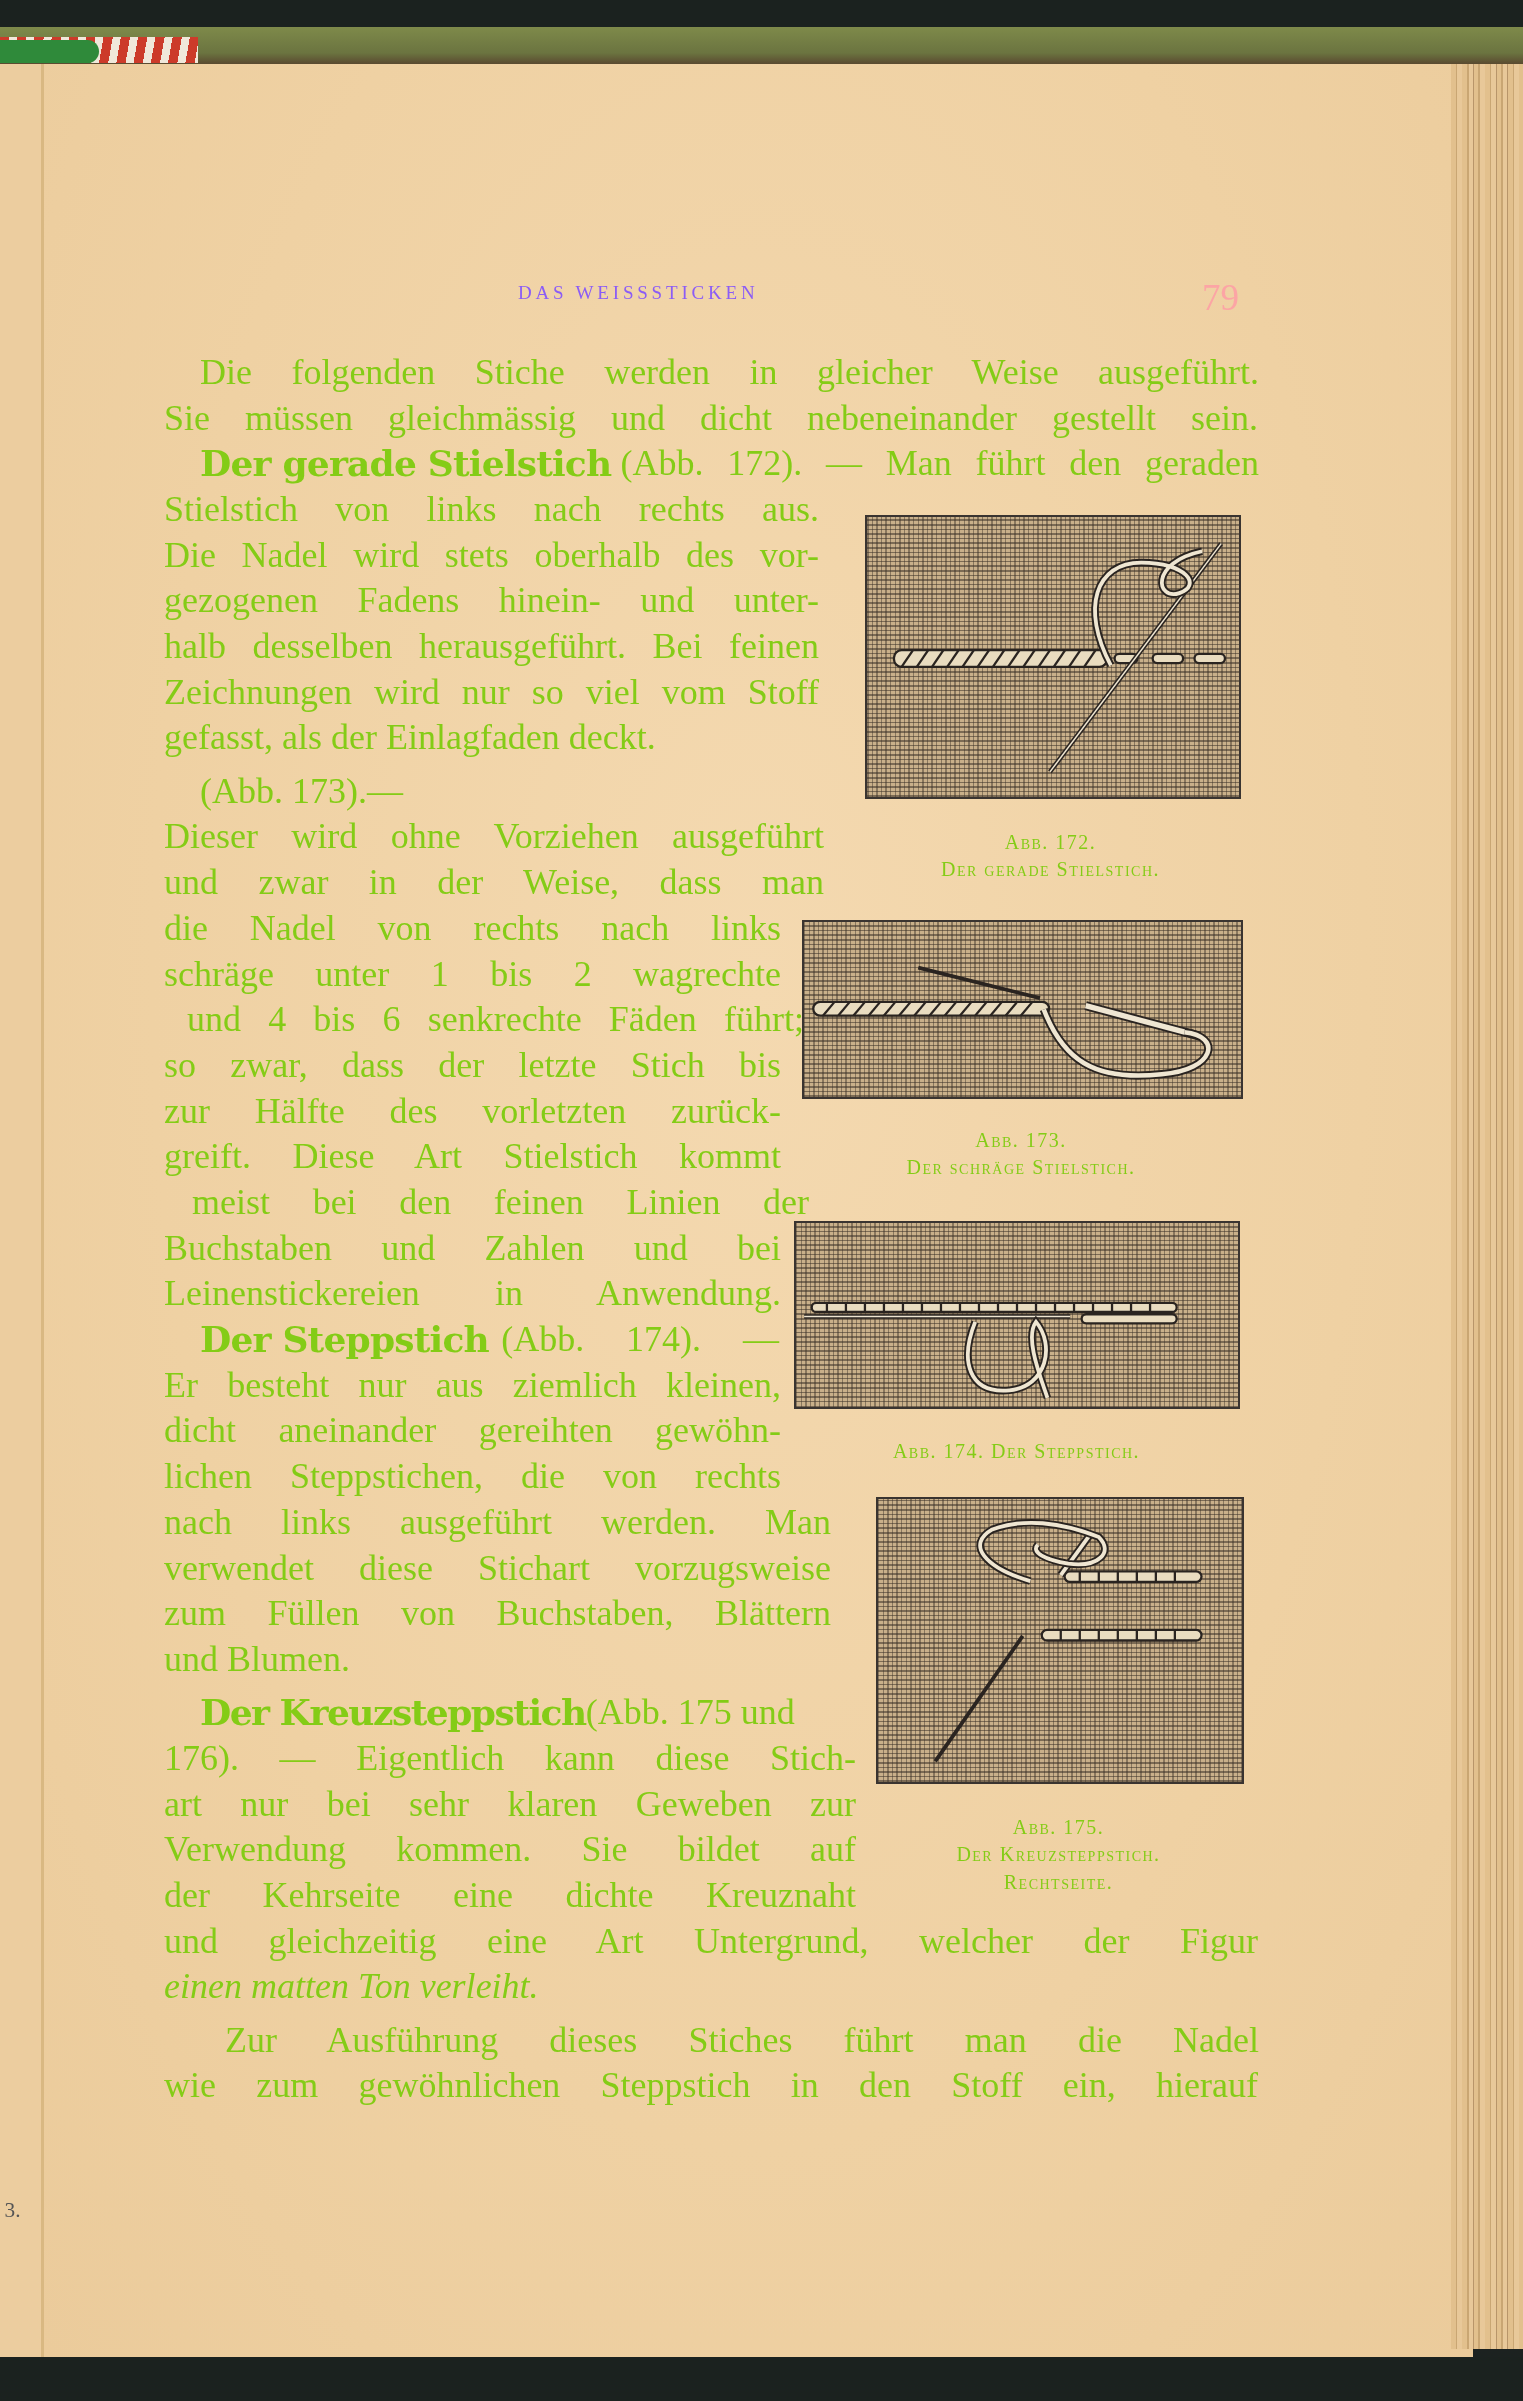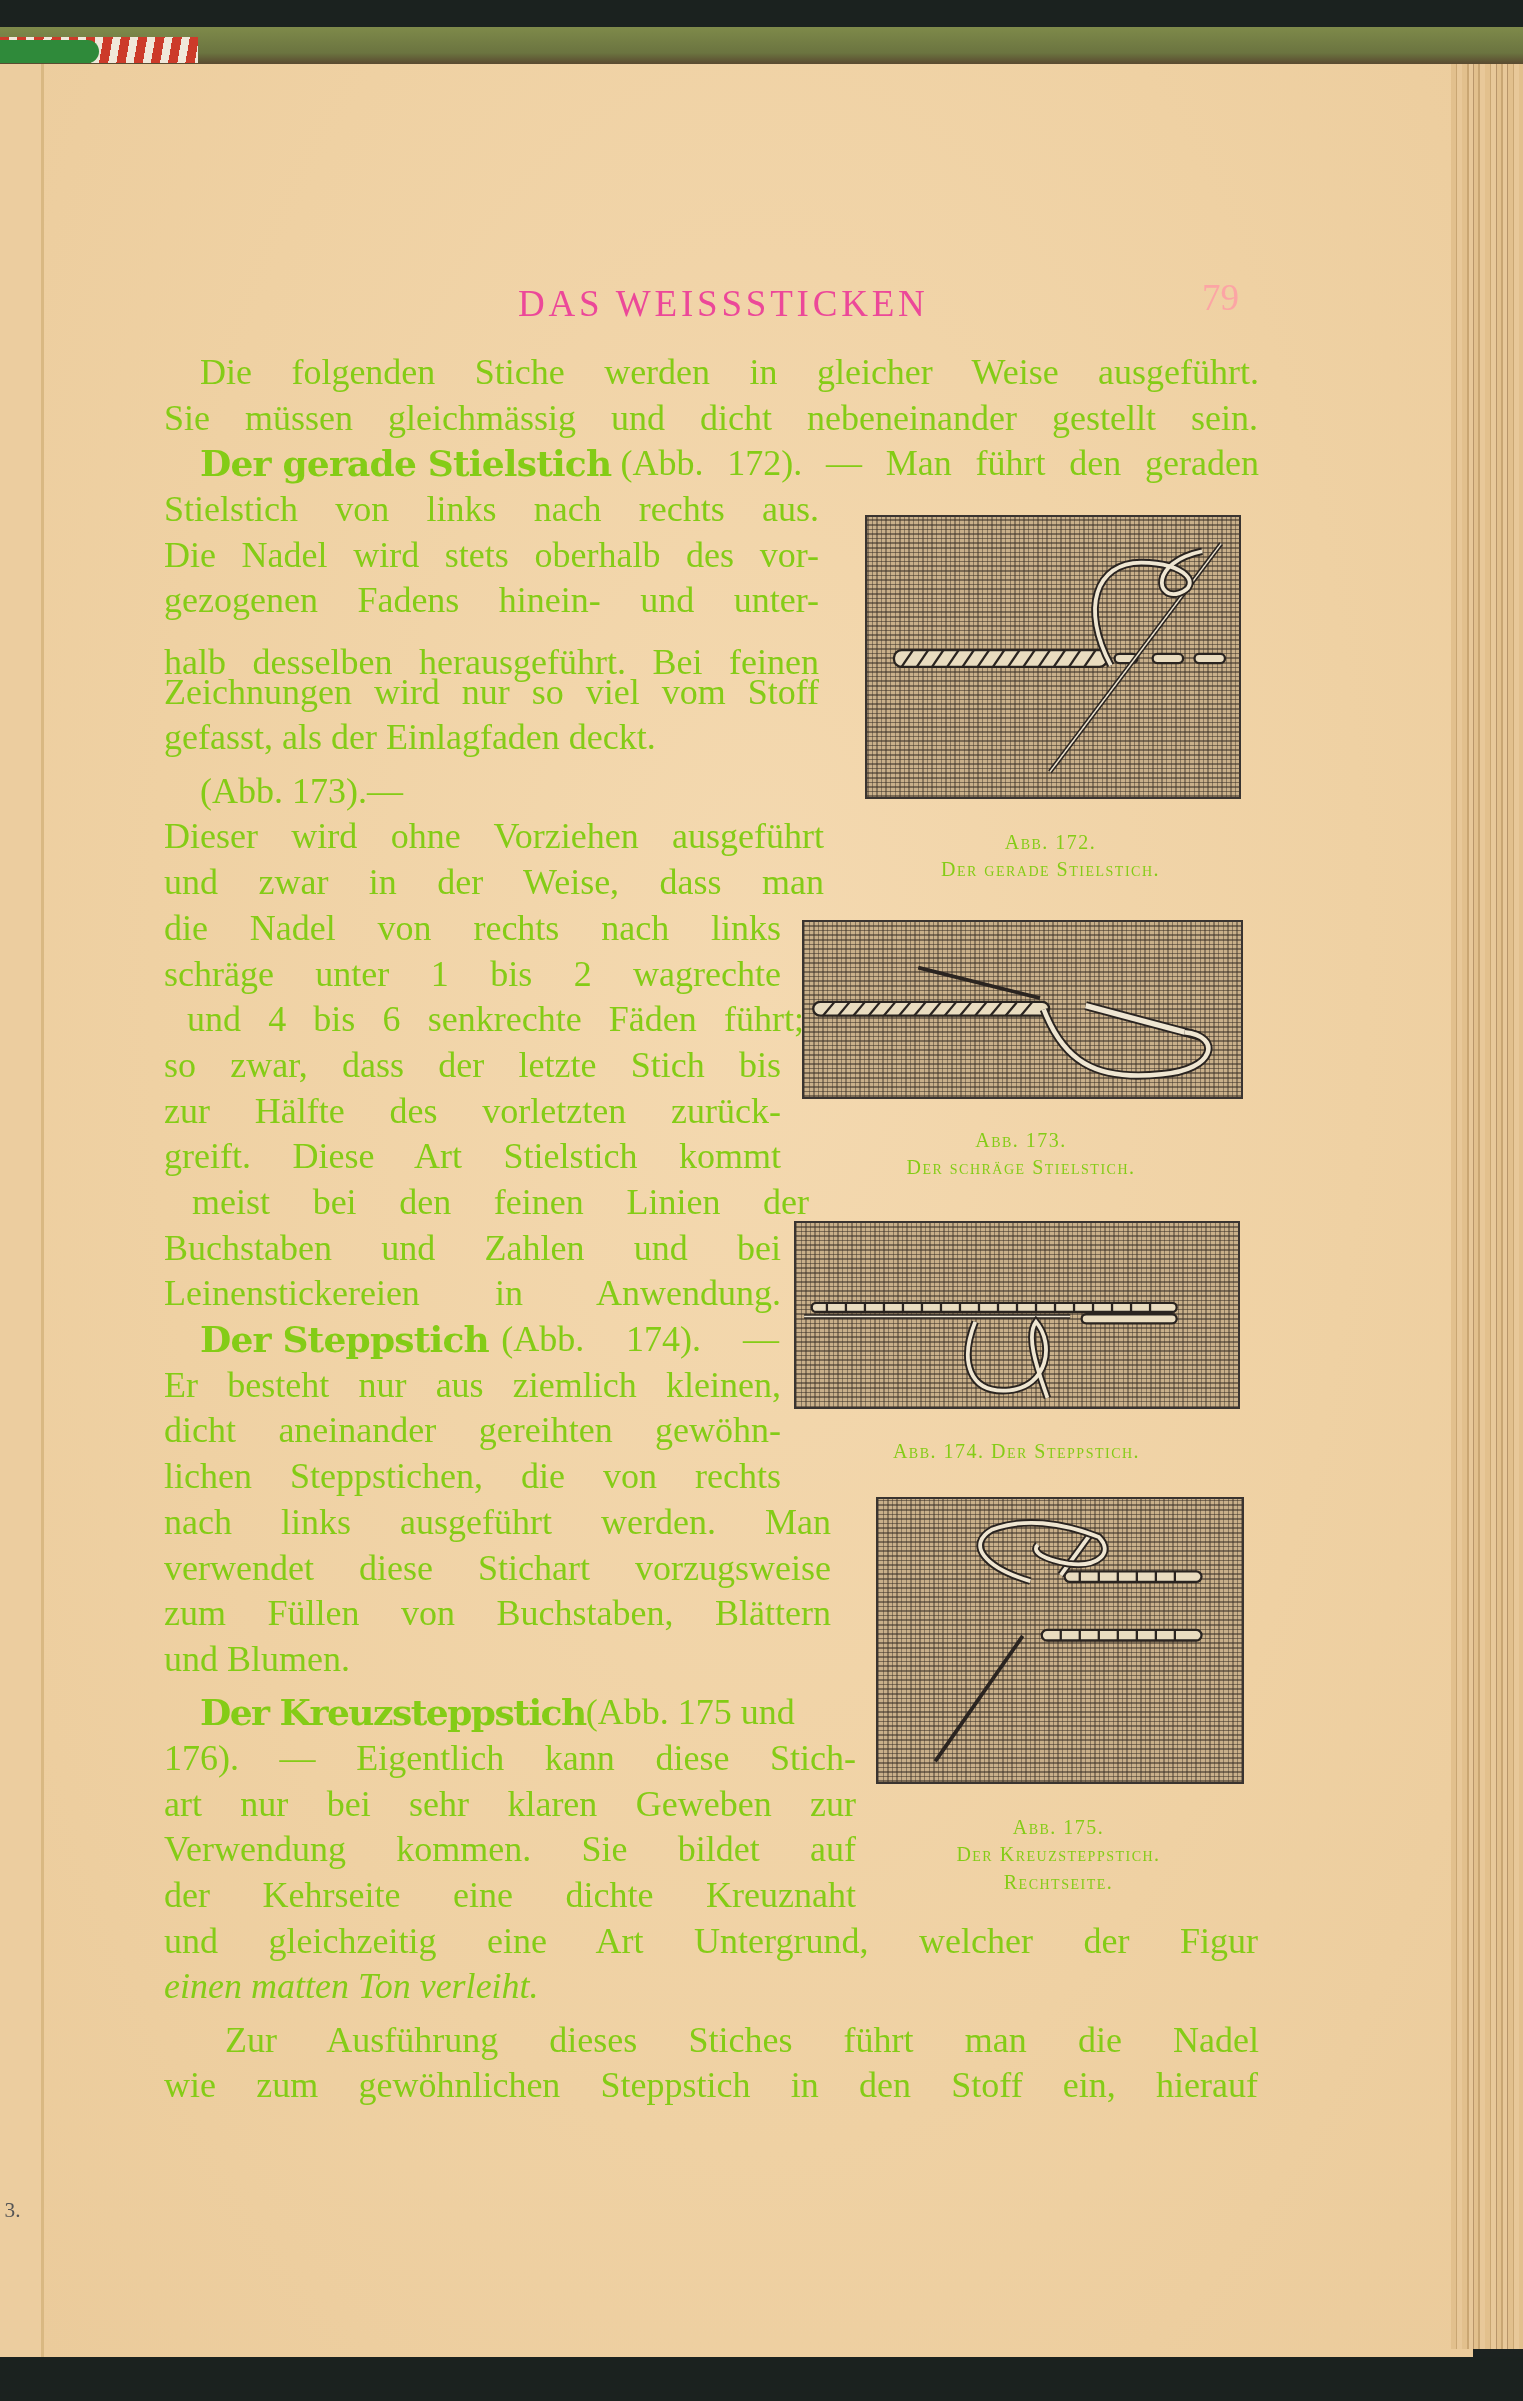--- a/index.html
+++ b/index.html
@@ -8,21 +8,21 @@
   .cover-edge { position:absolute; left:0; top:27.4px; width:1523px; height:37px; background:linear-gradient(#7e8a4a,#6b7440 70%,#5a4a30); }
   .bookmark { position:absolute; left:0; top:37px; width:198px; height:26px; background:repeating-linear-gradient(100deg,#cc3b2a 0 9.1px,#f0e8da 9.1px 17px); }
   .bookmark-green { position:absolute; left:0; top:40px; width:99px; height:23px; background:#2f8a3a; border-radius:0 23px 23px 0; }
   .page { position:absolute; left:44px; top:64px; width:1429px; height:2293px; background:#f1d4a8; background-image:radial-gradient(ellipse at 50% 40%, #f4d9b0 0%, #efd1a3 60%, #ebcb9b 100%); }
   .left-leaf { position:absolute; left:0; top:64px; width:41px; height:2300px; background:#eccd9f; border-right:4.6px solid #d9b882; }
   .right-edges { position:absolute; left:1451px; top:64px; width:72px; height:2285px; background:repeating-linear-gradient(90deg,#e2c08d 0 4.6px,#c9a673 4.6px 6.1px,#e8c899 6.1px 10.7px,#b8956a 10.7px 11.4px); }
   .bottomband { position:absolute; left:0; top:2357px; width:1523px; height:44px; background:#1b221f; }
 
   .text { position:absolute; color:#84cc16; font-size:36px; line-height:46px; white-space:nowrap; }
   .just { text-align:justify; text-align-last:justify; }
-  .running-head { position:absolute; left:518px; top:282px; font-size:37px; letter-spacing:3.8px; color:#ec4899; }
+  .running-head { position:absolute; left:518px; top:282px; font-size:19px; letter-spacing:3.8px; color:#8b5cf6; }
   .page-num { position:absolute; left:1202px; top:276px; font-size:37px; color:#fca5a5; }
   .bold { font-family:"DejaVu Serif", serif; font-weight:bold; letter-spacing:-0.8px; }
   .caption { position:absolute; text-align:center; color:#84cc16; font-size:20px; letter-spacing:1.5px; line-height:27.4px; font-variant:small-caps;margin-top:17px; }
   .fig { position:absolute; border:2.3px solid #3a3430; background-color:#c9b08a;
     background-image:repeating-linear-gradient(0deg, rgba(60,50,40,.55) 0 1.5px, transparent 1.5px 4.6px), repeating-linear-gradient(90deg, rgba(60,50,40,.45) 0 1.5px, transparent 1.5px 4.6px); }
   .fig svg { position:absolute; left:0; top:0; width:100%; height:100%; }
   .margin-note { position:absolute; left:4.6px; top:2199px; font-size:21.3px; color:#555; }
 </style>
 </head>
 <body>
@@ -43,21 +43,21 @@
 <div class="text just" style="left:200px;top:349px;width:1059px;">Die folgenden Stiche werden in gleicher Weise ausgeführt.</div>
 <div class="text just" style="left:164px;top:395px;width:1094px;">Sie müssen gleichmässig und dicht nebeneinander gestellt sein.</div>
 
 <div class="text" style="left:200px;top:440px;width:1059px;display:flex;justify-content:space-between;">
   <span class="bold">Der gerade Stielstich</span>
   <span style="margin-left:9.1px;flex:1;text-align:justify;text-align-last:justify;">(Abb. 172). — Man führt den geraden</span>
 </div>
 <div class="text just" style="left:164px;top:486px;width:655px;">Stielstich von links nach rechts aus.</div>
 <div class="text just" style="left:164px;top:532px;width:655px;">Die Nadel wird stets oberhalb des vor-</div>
 <div class="text just" style="left:164px;top:577px;width:655px;">gezogenen Fadens hinein- und unter-</div>
-<div class="text just" style="left:164px;top:623px;width:655px;margin-top:16px;">halb desselben herausgeführt. Bei feinen</div>
+<div class="text just" style="left:164px;top:623px;width:655px;">halb desselben herausgeführt. Bei feinen</div>
 <div class="text just" style="left:164px;top:669px;width:655px;">Zeichnungen wird nur so viel vom Stoff</div>
 <div class="text" style="left:164px;top:714px;width:655px;">gefasst, als der Einlagfaden deckt.</div>
 
 <div class="text" style="left:200px;top:768px;width:625px;display:flex;">
   <span>(Abb. 173).—</span>
 </div>
 <div class="text just" style="left:164px;top:813px;width:660px;">Dieser wird ohne Vorziehen ausgeführt</div>
 <div class="text just" style="left:164px;top:859px;width:660px;">und zwar in der Weise, dass man</div>
 <div class="text just" style="left:164px;top:905px;width:617px;">die Nadel von rechts nach links</div>
 <div class="text just" style="left:164px;top:951px;width:617px;">schräge unter 1 bis 2 wagrechte</div>

